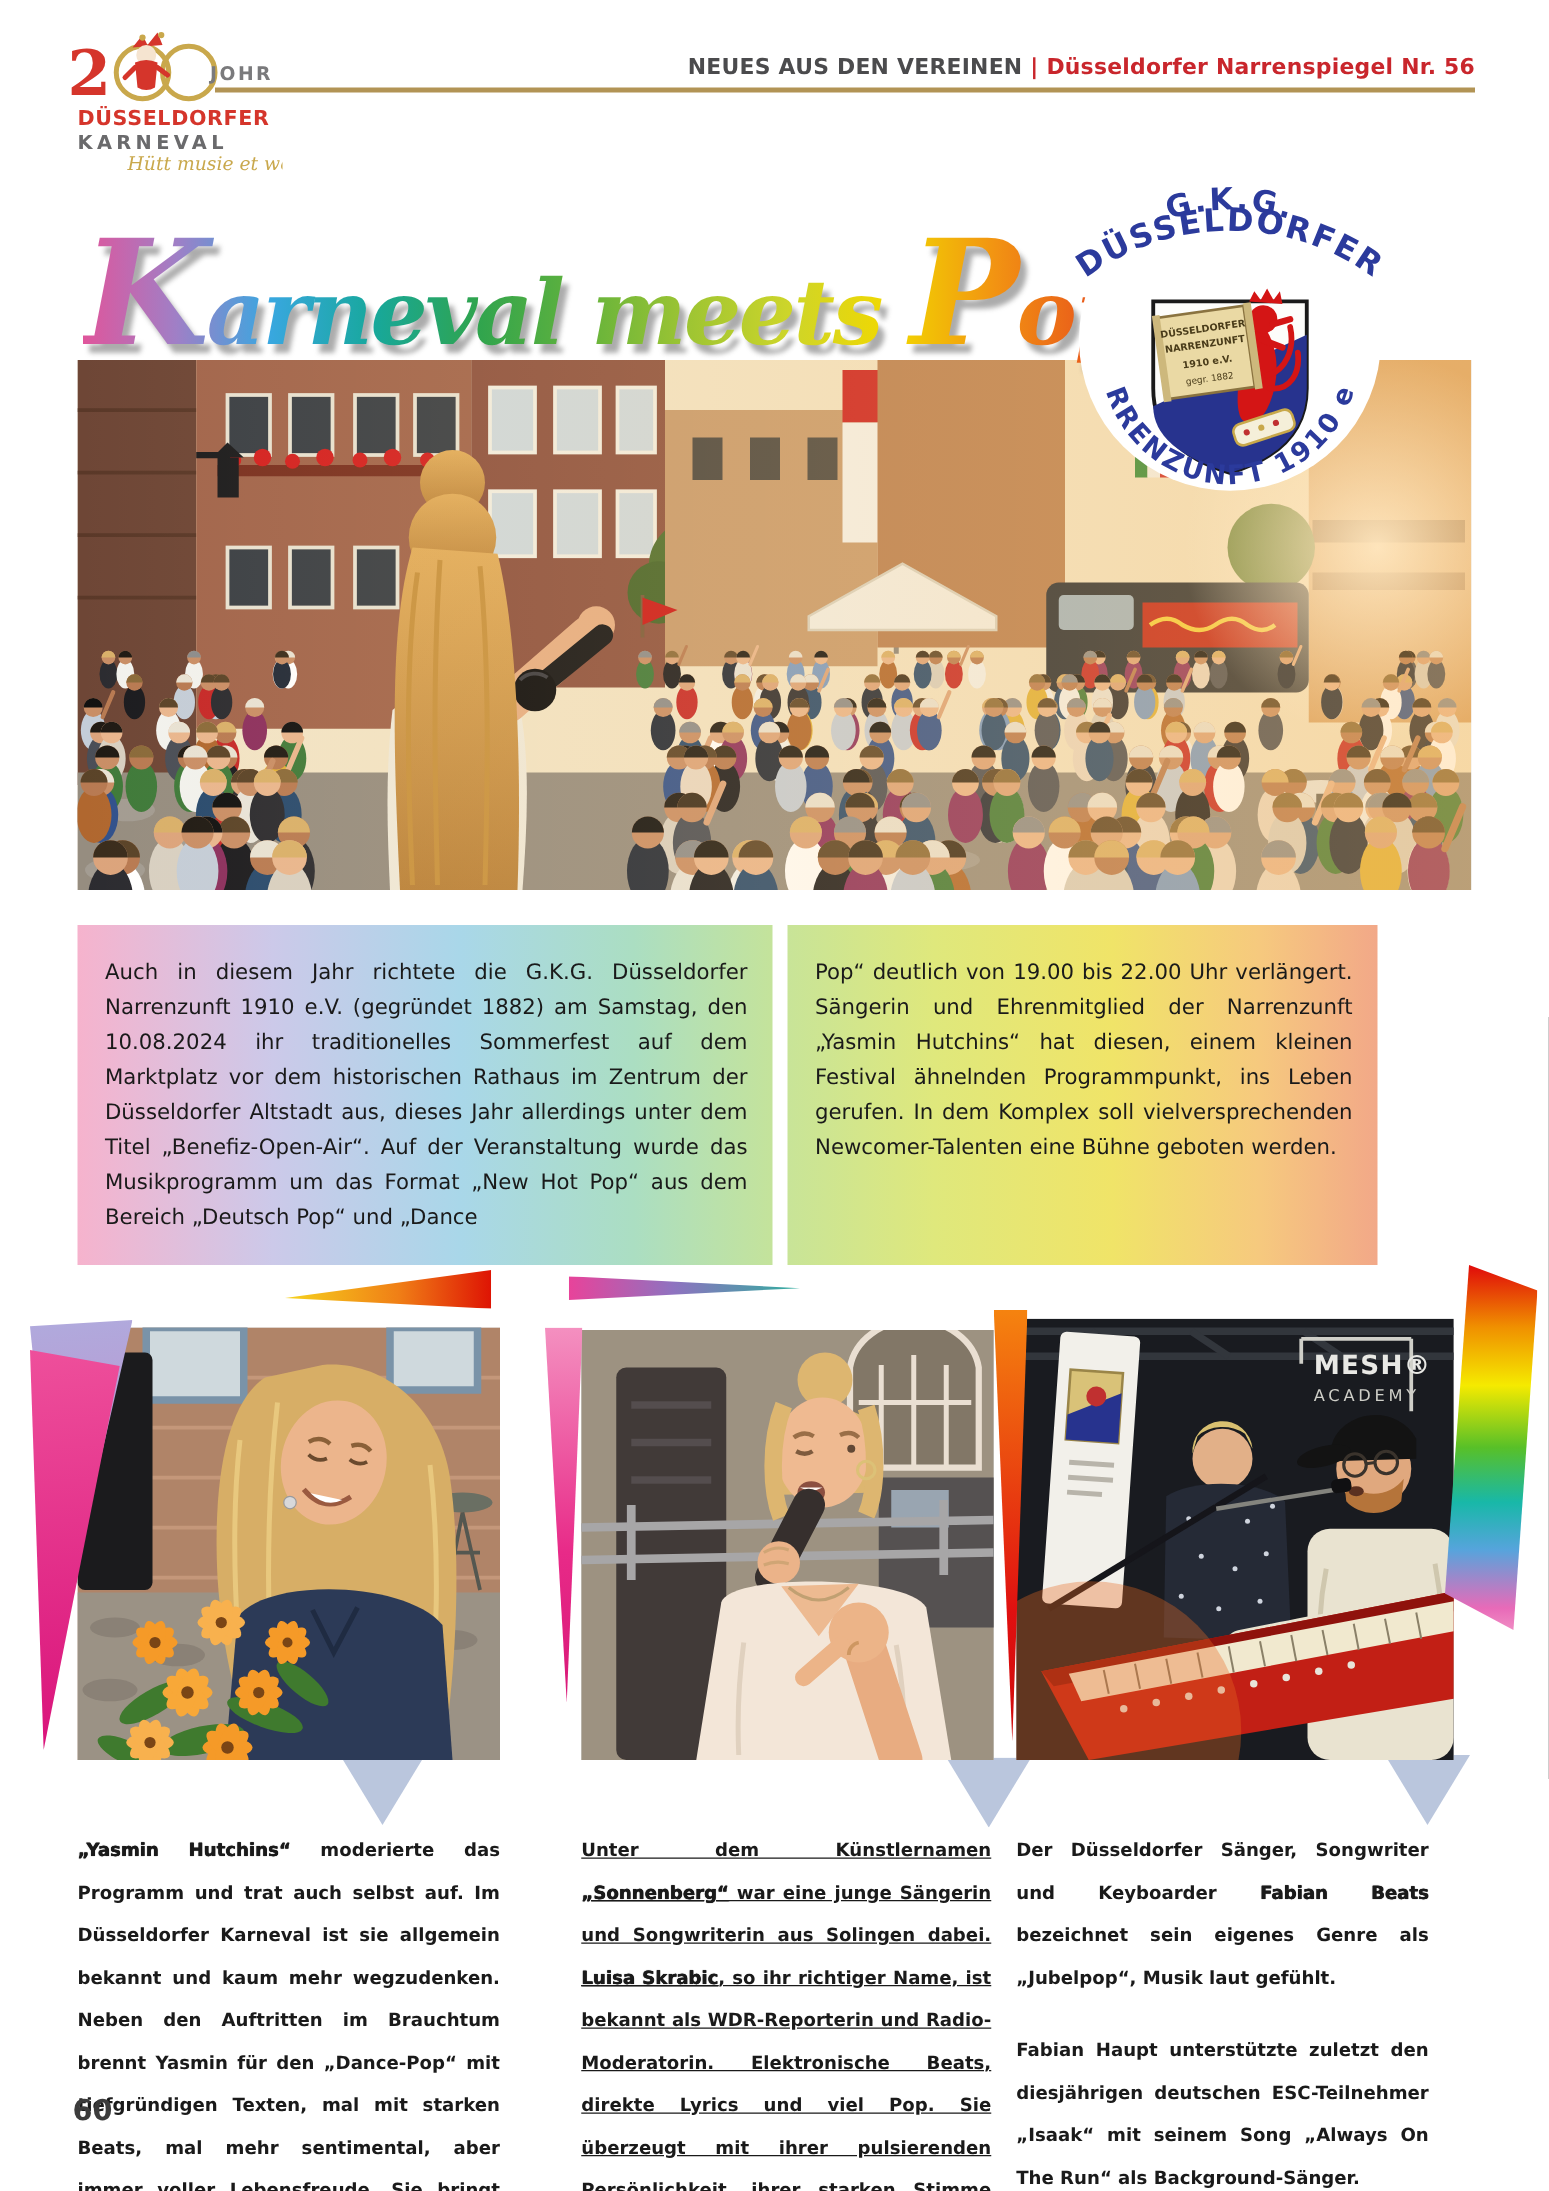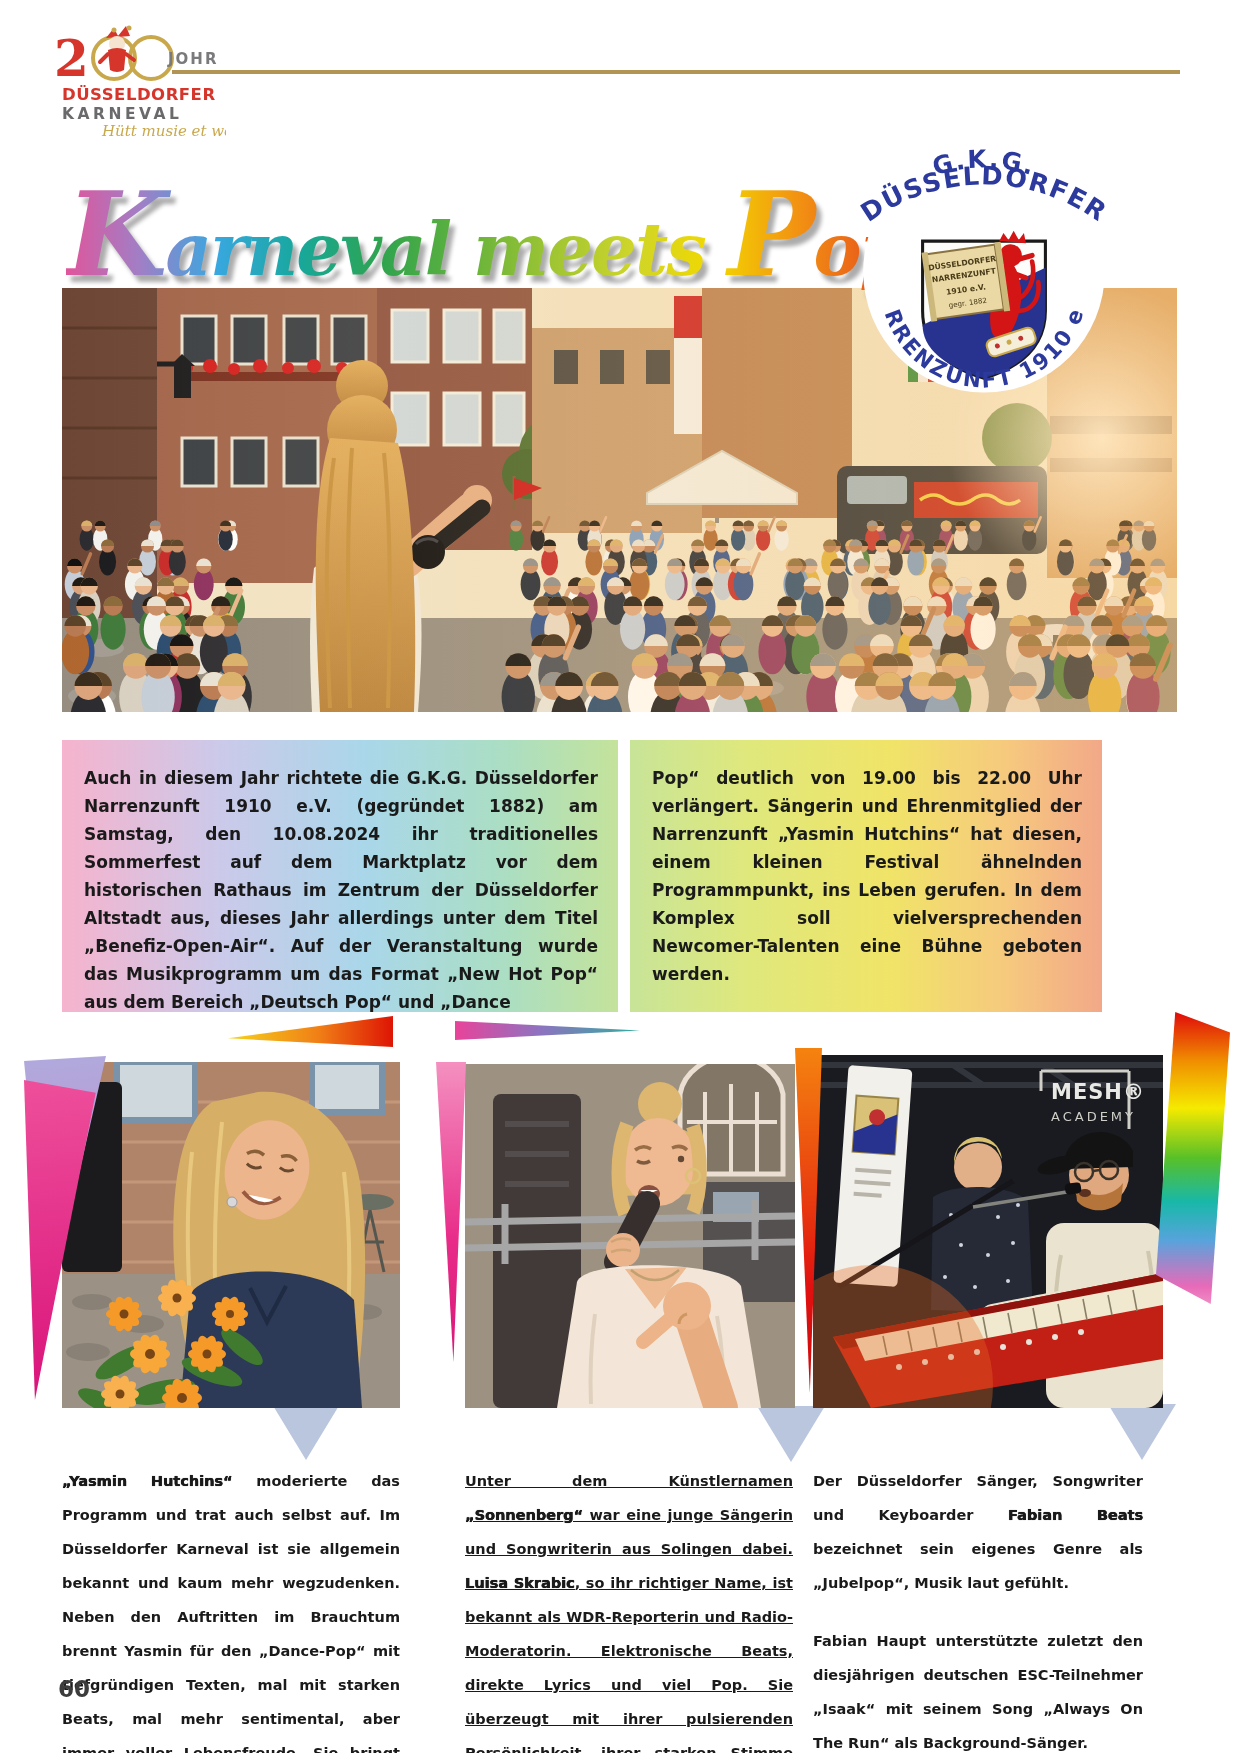--- a/index.html
+++ b/index.html
@@ -24,21 +24,21 @@
   #big-title span{white-space:pre;}
   #big-title .cap{font-size:1.62em;}
 
   #crest{left:856px;top:106px;width:256px;height:348px;z-index:5;}
 
   #main-photo{left:62px;top:288px;width:1115px;height:424px;z-index:1;}
   #main-photo svg,#photo1 svg,#photo2 svg,#photo3 svg{display:block;width:100%;height:100%;}
 
   
   .intro-col{top:740px;height:272px;box-sizing:border-box;padding:24px 20px 0 22px;
-    font-size:17px;font-weight:700;line-height:28px;text-align:justify;z-index:1;}
+    font-size:17px;font-weight:400;line-height:28px;text-align:justify;z-index:1;}
   #intro-left{left:62px;width:556px;
     background:linear-gradient(90deg,#f6b3cd 0%,#ccc9e9 28%,#a9d7e9 55%,#abdec2 80%,#c4e39b 100%);}
   #intro-right{left:630px;width:472px;
     background:linear-gradient(90deg,#c8e498 0%,#dfe87c 25%,#f0e468 55%,#f6c97e 80%,#f2a888 100%);}
   #intro-right p{margin:0 0 28px;}
   #intro-left p{margin:0;}
 
   
   .wedge{z-index:3;}
   #wedge-a1{left:228px;top:1016px;width:165px;height:31px;
@@ -103,20 +103,23 @@
       <circle cx="67" cy="24" r="8" fill="#f5e4d0"></circle>
       <path d="M58,30 Q67,26 76,30 L74,50 Q67,54 60,50 Z" fill="#d5352b"></path>
       <path d="M58,34 L50,42 M76,34 L84,40" stroke="#d5352b" stroke-width="4" stroke-linecap="round"></path>
     </g>
     <text x="118" y="44" font-size="15" font-weight="700" letter-spacing="2" fill="#7a7a7c">JOHR</text>
     <text x="12" y="80" font-size="16.5" font-weight="700" fill="#d5352b" letter-spacing=".5">DÜSSELDORFER</text>
     <text x="12" y="99" font-size="15.5" font-weight="700" letter-spacing="3.5" fill="#6a6a6c">KARNEVAL</text>
     <text x="52" y="116" font-family="DejaVu Serif,serif" font-style="italic" font-size="15" fill="#c9a84c">Hütt musie et wor</text>
   </svg>
 
+  <div id="header-line" class="abs">
+    <span class="sec">NEUES AUS DEN VEREINEN</span><span class="pub"> | </span><span class="pub">Düsseldorfer Narrenspiegel Nr. 56</span>
+  </div>
 
   <div id="big-title" class="abs"><span class="cap">K</span><span>a</span><span>r</span><span>n</span><span>e</span><span>v</span><span>a</span><span>l</span><span> </span><span>m</span><span>e</span><span>e</span><span>t</span><span>s</span><span> </span><span class="cap">P</span><span>o</span><span>p</span></div>
 
   <svg id="crest" class="abs" viewBox="0 0 250 340">
     <defs>
       <path id="arcTop1" d="M 58,76 A 150,150 0 0 1 192,76" fill="none"></path>
       <path id="arcTop2" d="M 2,122 A 190,190 0 0 1 248,122" fill="none"></path>
       <path id="arcBot" d="M 28,202 A 101,101 0 0 0 222,202" fill="none"></path>
     </defs>
     <circle cx="125" cy="162" r="118" fill="#ffffff"></circle>

